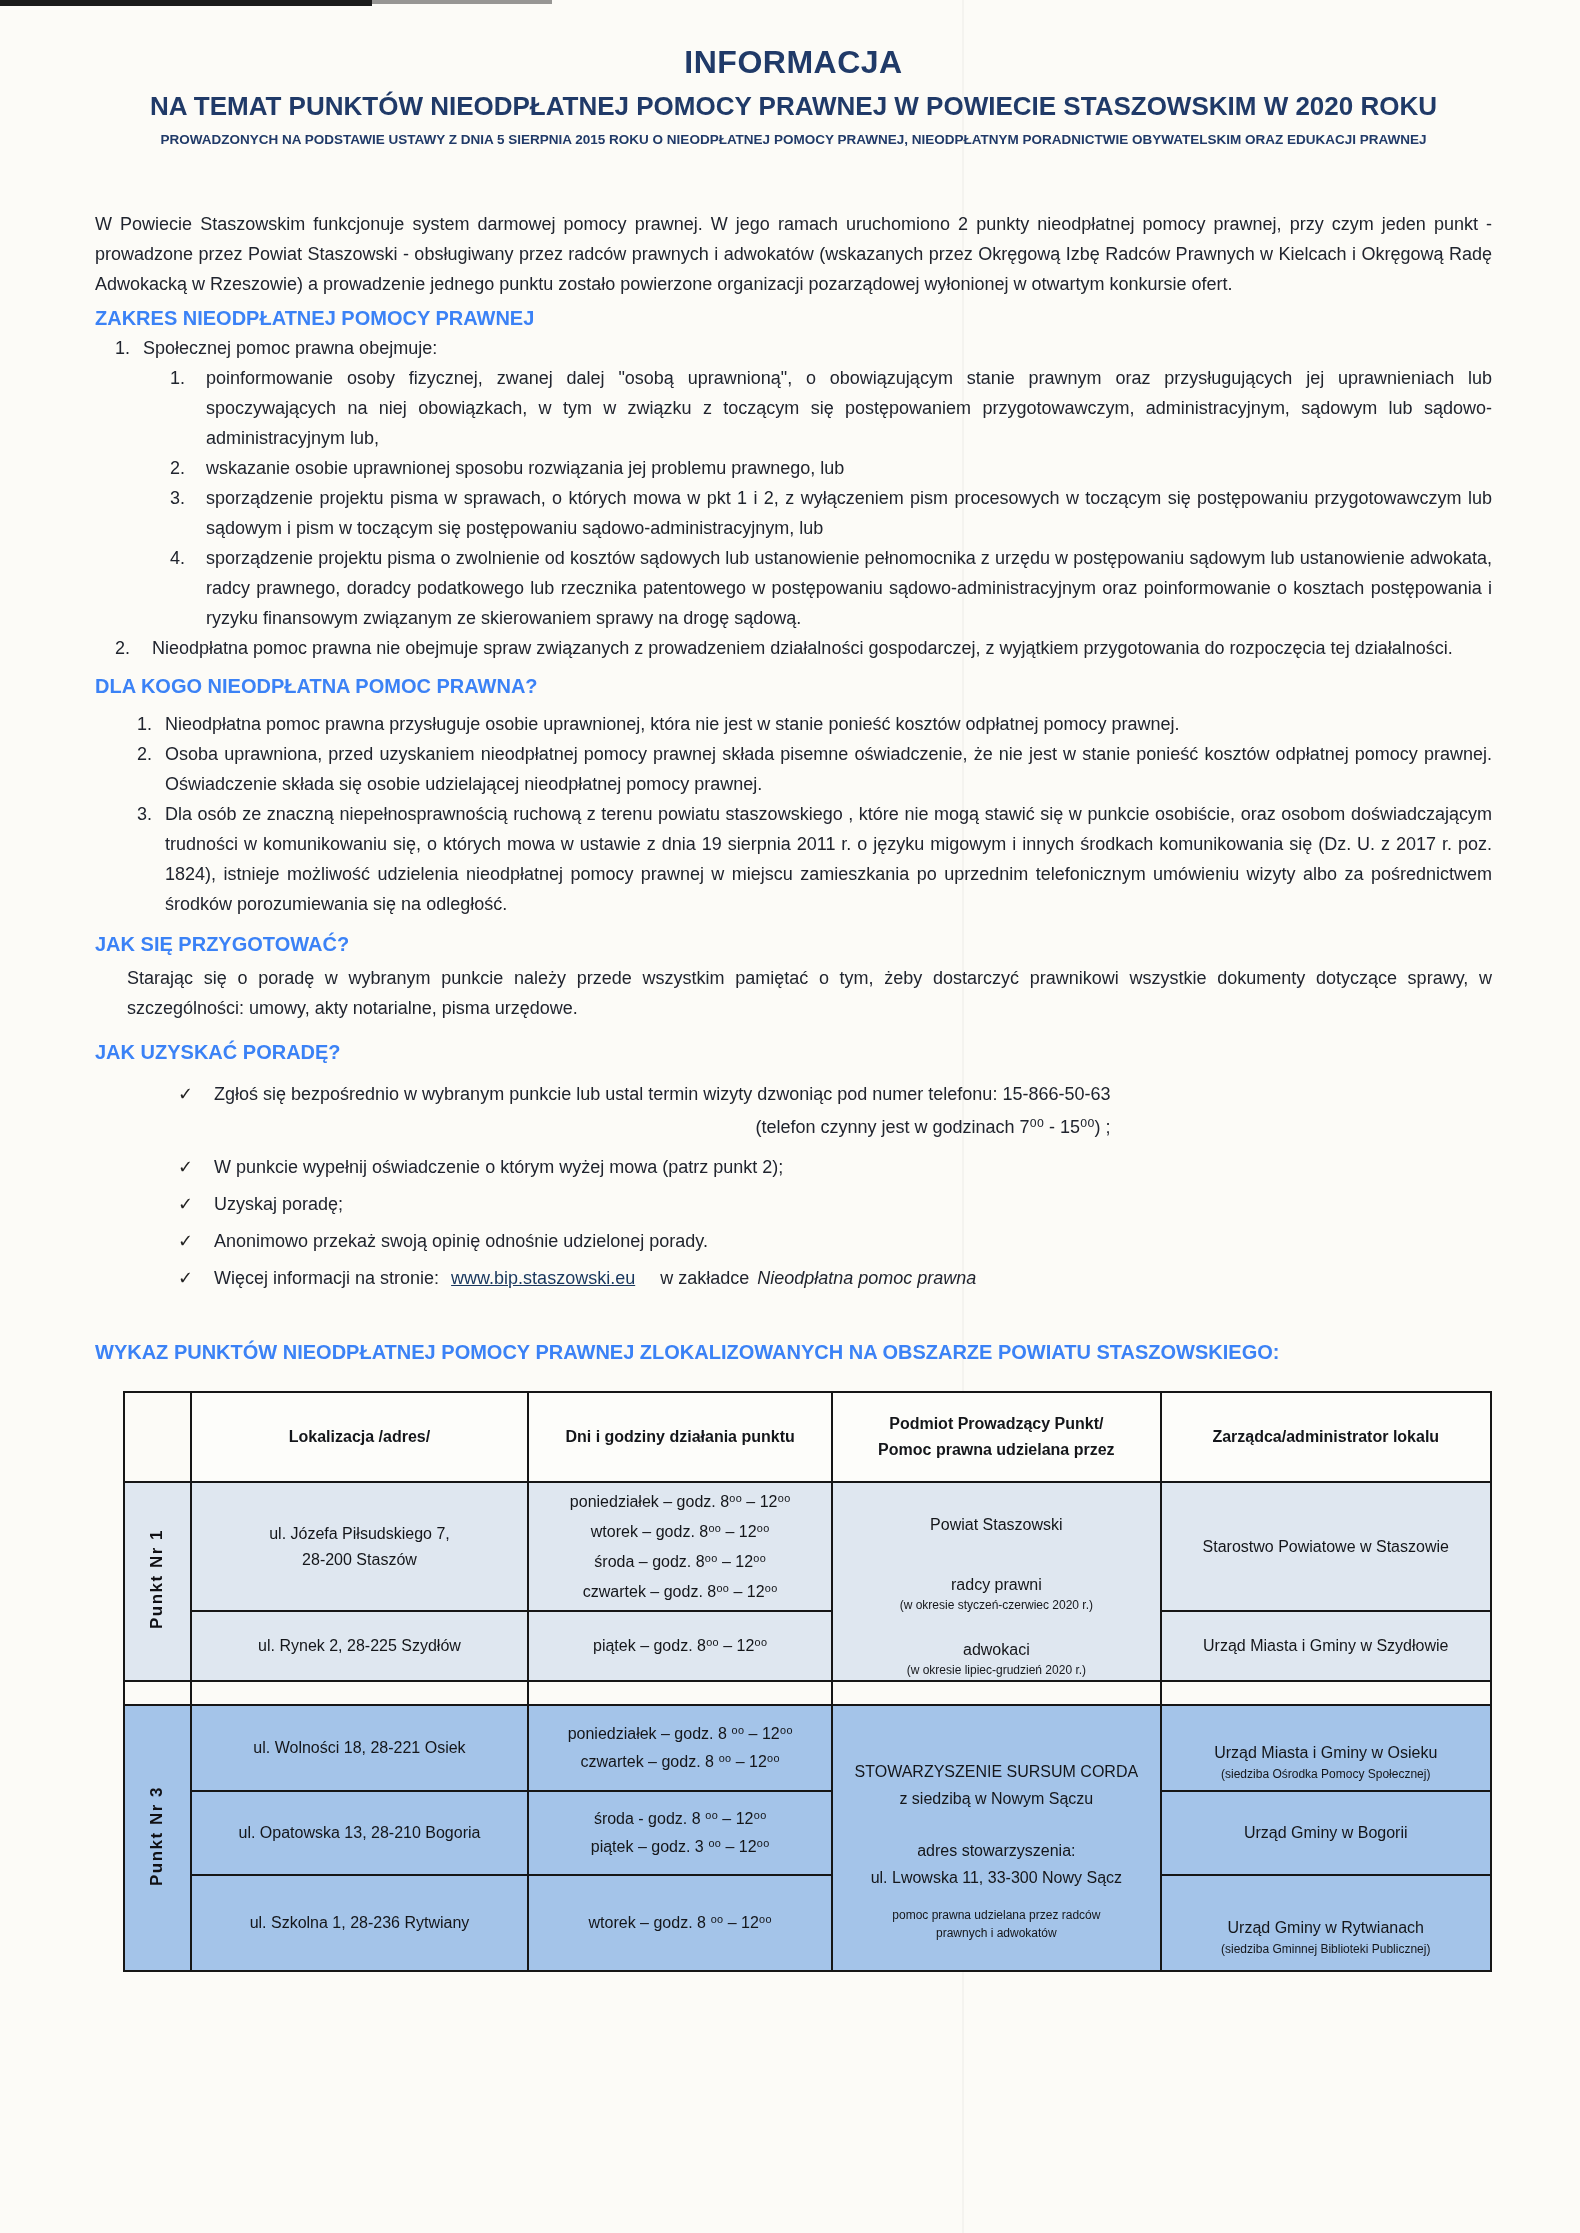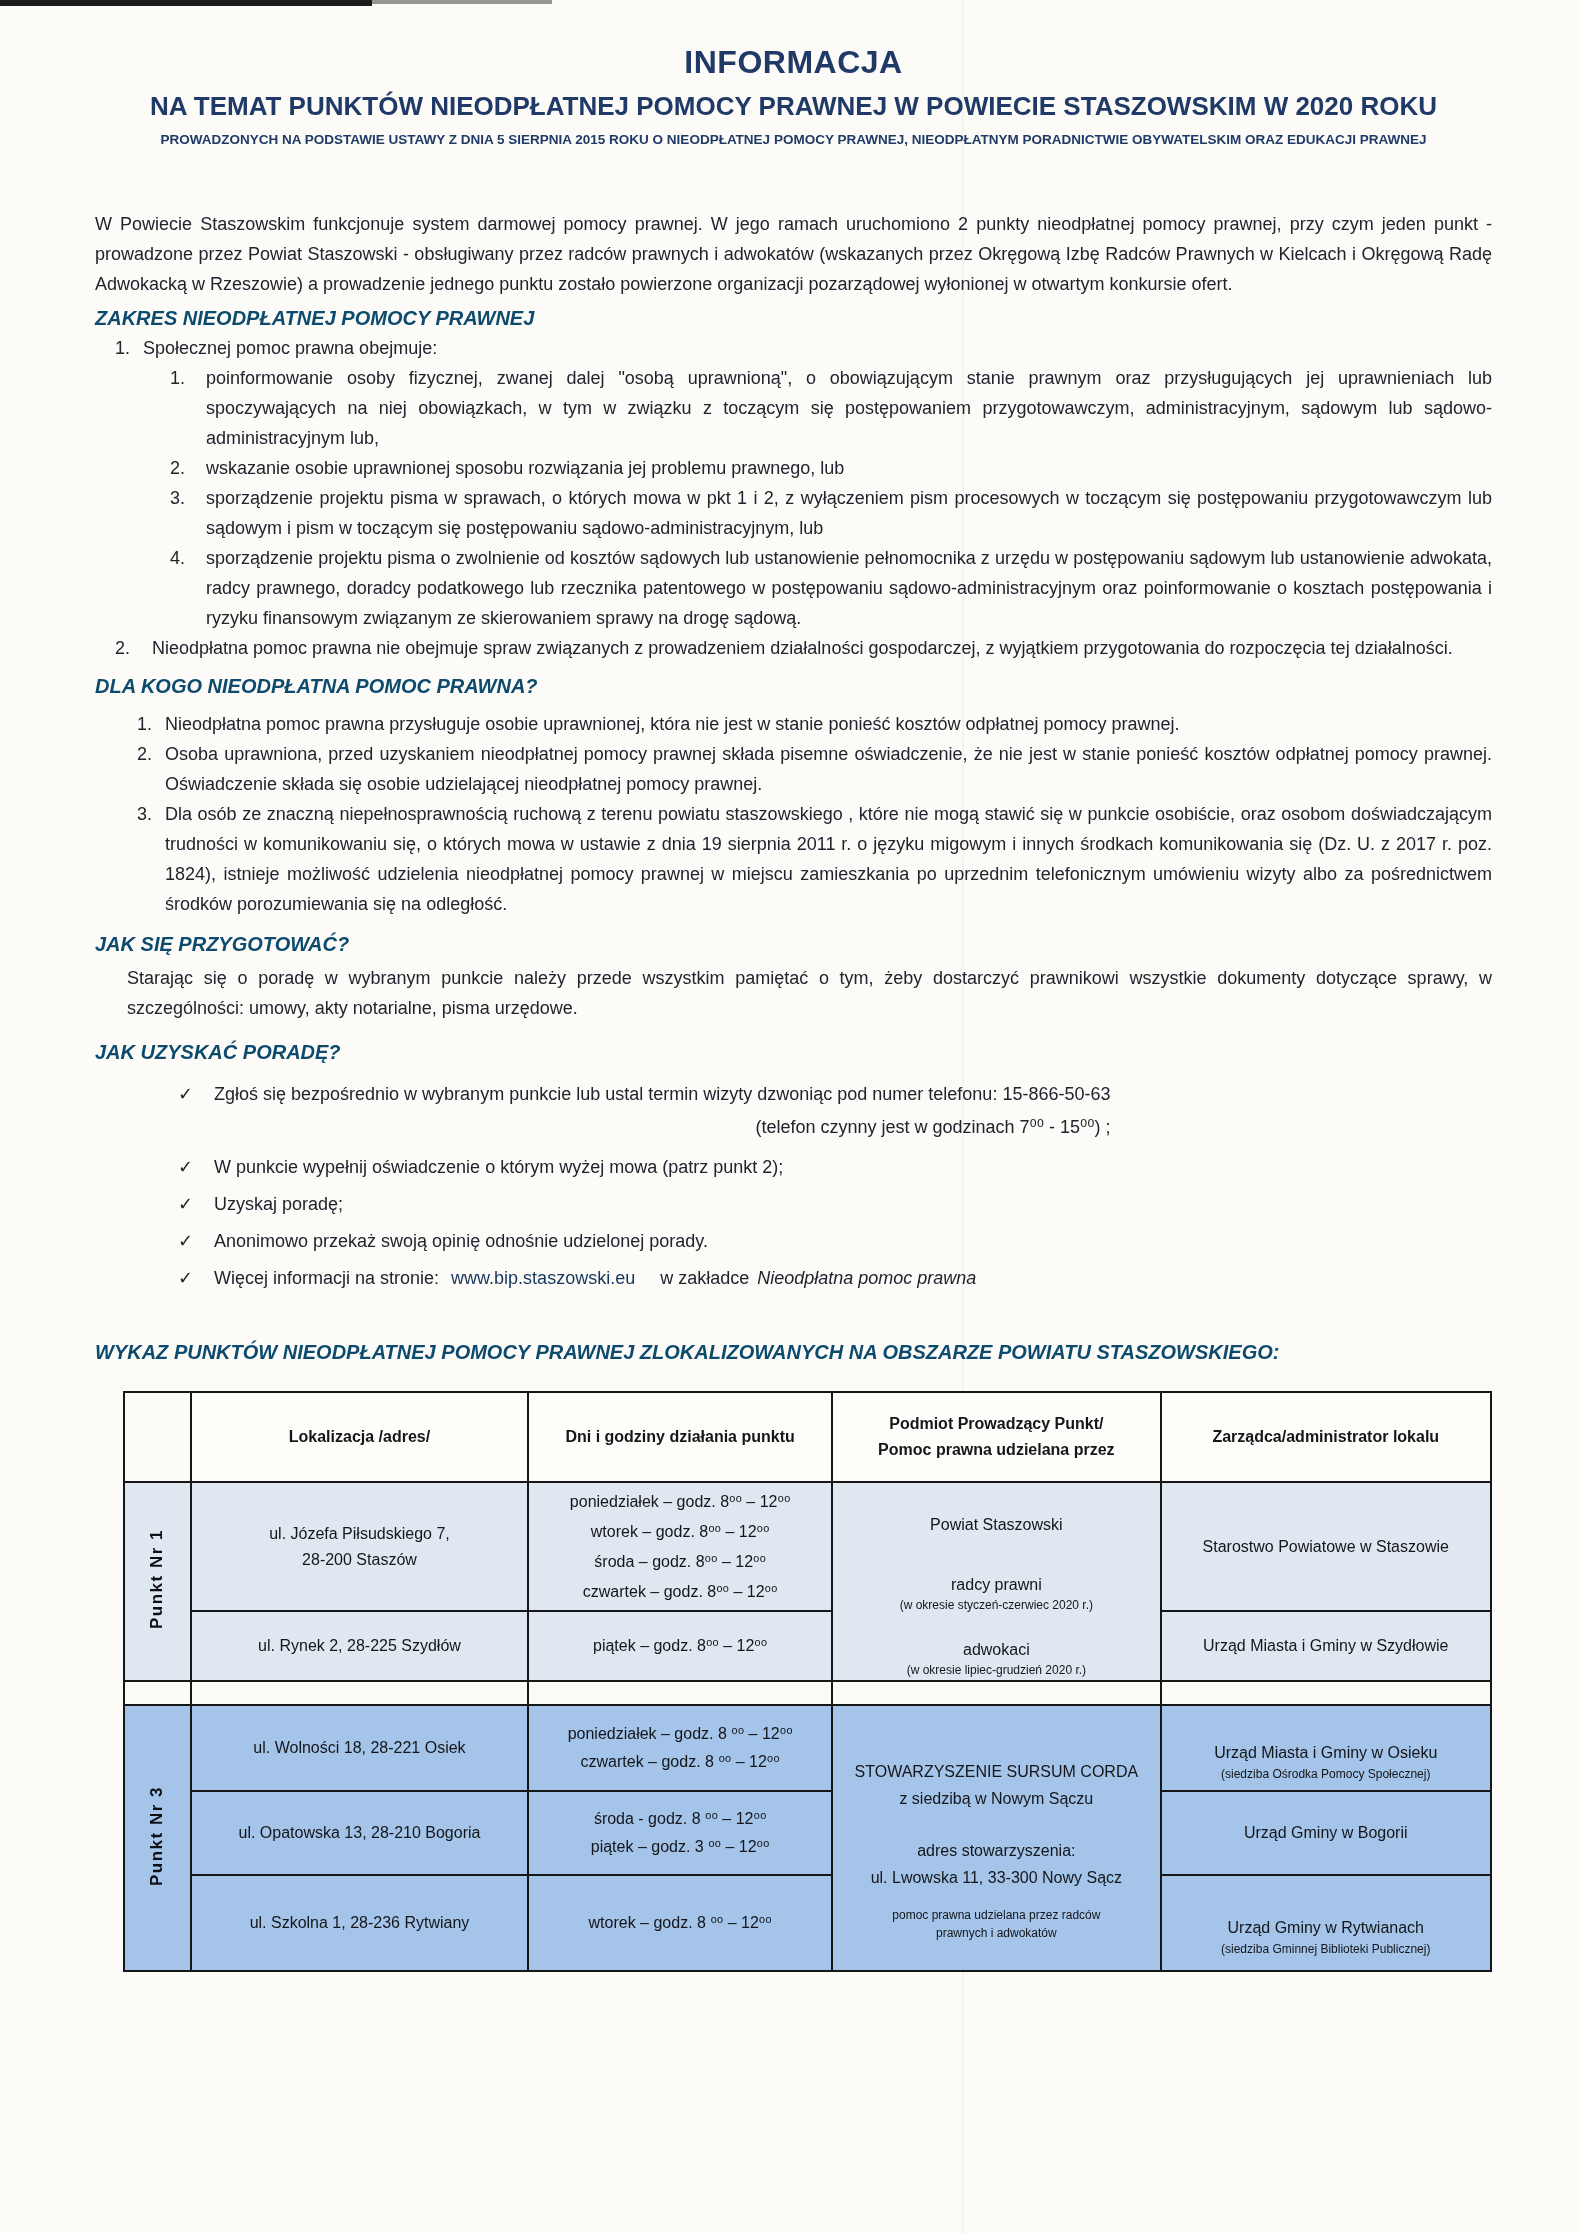--- a/index.html
+++ b/index.html
@@ -17,39 +17,39 @@
   .content { padding:0 88px 14px 95px; position:relative; }
 
   .doc-title { text-align:center; color:#203a68; font-size:32px; font-weight:700; padding-top:44px; letter-spacing:.5px; }
   .doc-subtitle { text-align:center; color:#203a68; font-size:26px; font-weight:700; margin-top:10px; }
   .doc-legal { text-align:center; color:#203a68; font-size:13.5px; font-weight:700; margin-top:10px; }
   .doc-journal { text-align:center; color:#203a68; font-size:13.5px; font-weight:700; margin-top:3px; }
 
   .body-text { font-size:18px; line-height:30px; }
   .intro { margin-top:62px; text-align:justify; }
 
-  .section-h { color:#0c4a6e; font-size:20px; font-weight:700; line-height:30px; margin-top:4px;font-style:italic; }
+  .section-h { color:#3b82f6; font-size:20px; font-weight:700; line-height:30px; margin-top:4px; }
 
   .top-item { display:flex; padding-left:20px; }
   .top-item .num { flex:none; width:28px; }
   .sub-item { display:flex; padding-left:75px; text-align:justify; }
   .sub-item .num { flex:none; width:36px; text-align:left; }
   .item2-para { text-align:justify; text-indent:20px; }
   .item2-para .num { margin-right:22px; }
 
   .dla-item { display:flex; padding-left:42px; text-align:justify; }
   .dla-item .num { flex:none; width:28px; }
 
   .prep-para { padding-left:32px; text-align:justify; margin-top:4px; }
 
   .check-item { display:flex; padding-left:83px; margin-top:7px; }
   .check-item .check { flex:none; width:36px; font-size:18px; color:#222; }
   .check-item .ctext { line-height:30px; }
   .tel-line { line-height:36px; }
-  .info-line a, .link { color:#17365d; font-weight:400; cursor:pointer; }
+  .info-line a, .link { color:#17365d; text-decoration:underline; font-weight:400; cursor:pointer; }
   .info-line .mid { margin-left:25px; margin-right:8px; }
   .info-line .pre { margin-right:12px; }
   .italic { font-style:italic; }
 
   .wykaz-h { margin-top:44px; font-size:20px; }
 
   
   table.points { border-collapse:collapse; margin:24px 0 0 28px; table-layout:fixed; }
   table.points td, table.points th { border:2px solid #161616; text-align:center; vertical-align:middle; font-size:16px; color:#14161a; padding:2px 6px; }
   th.hcell { font-weight:700; background:#fdfdfa; border-bottom:3px solid #111; font-size:16px; line-height:26px; }

